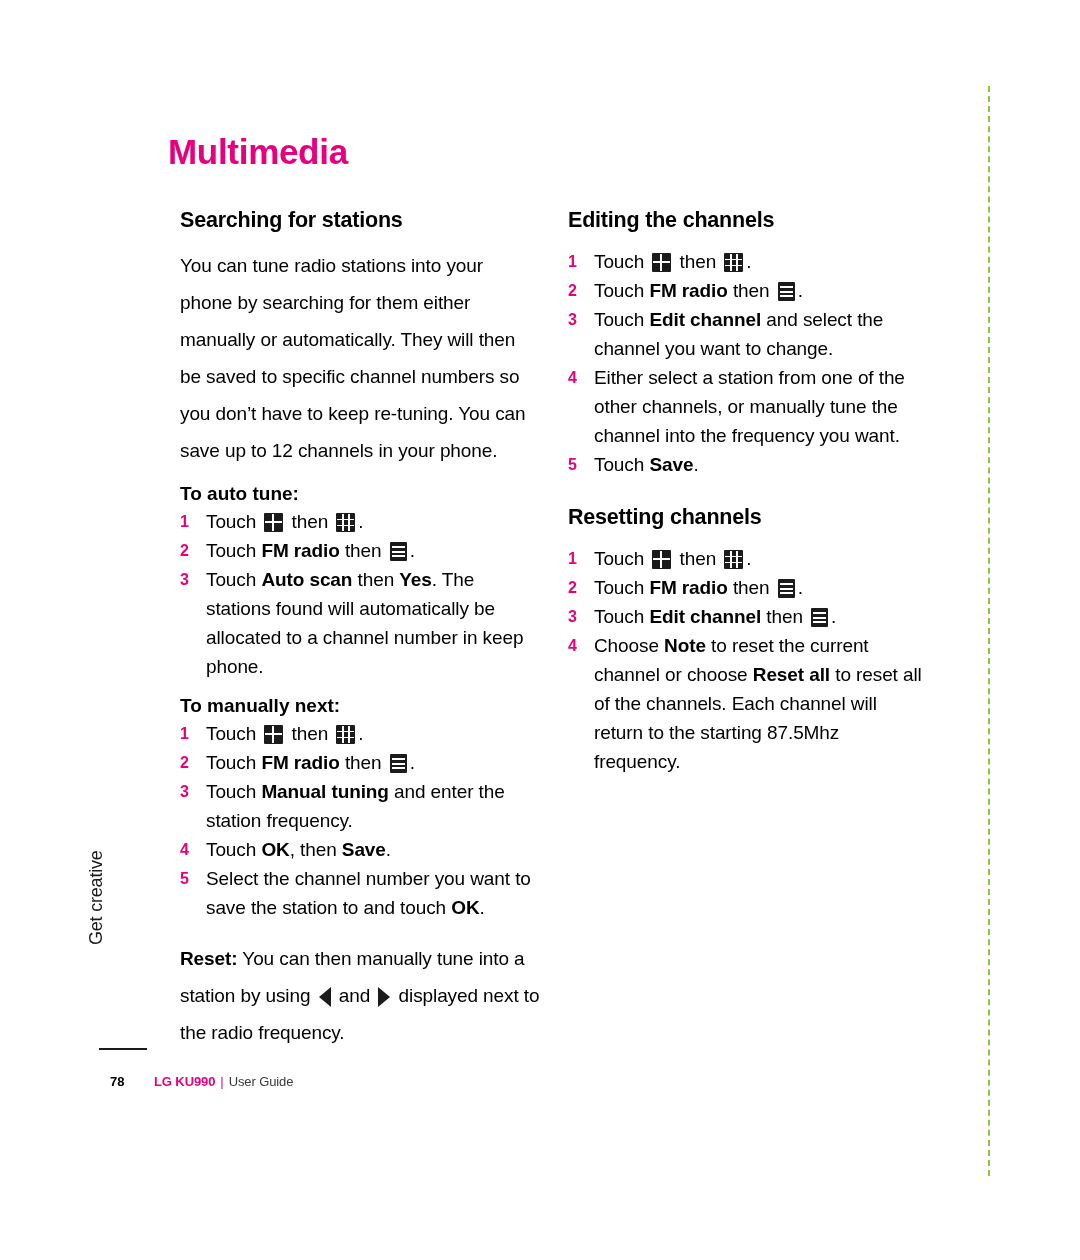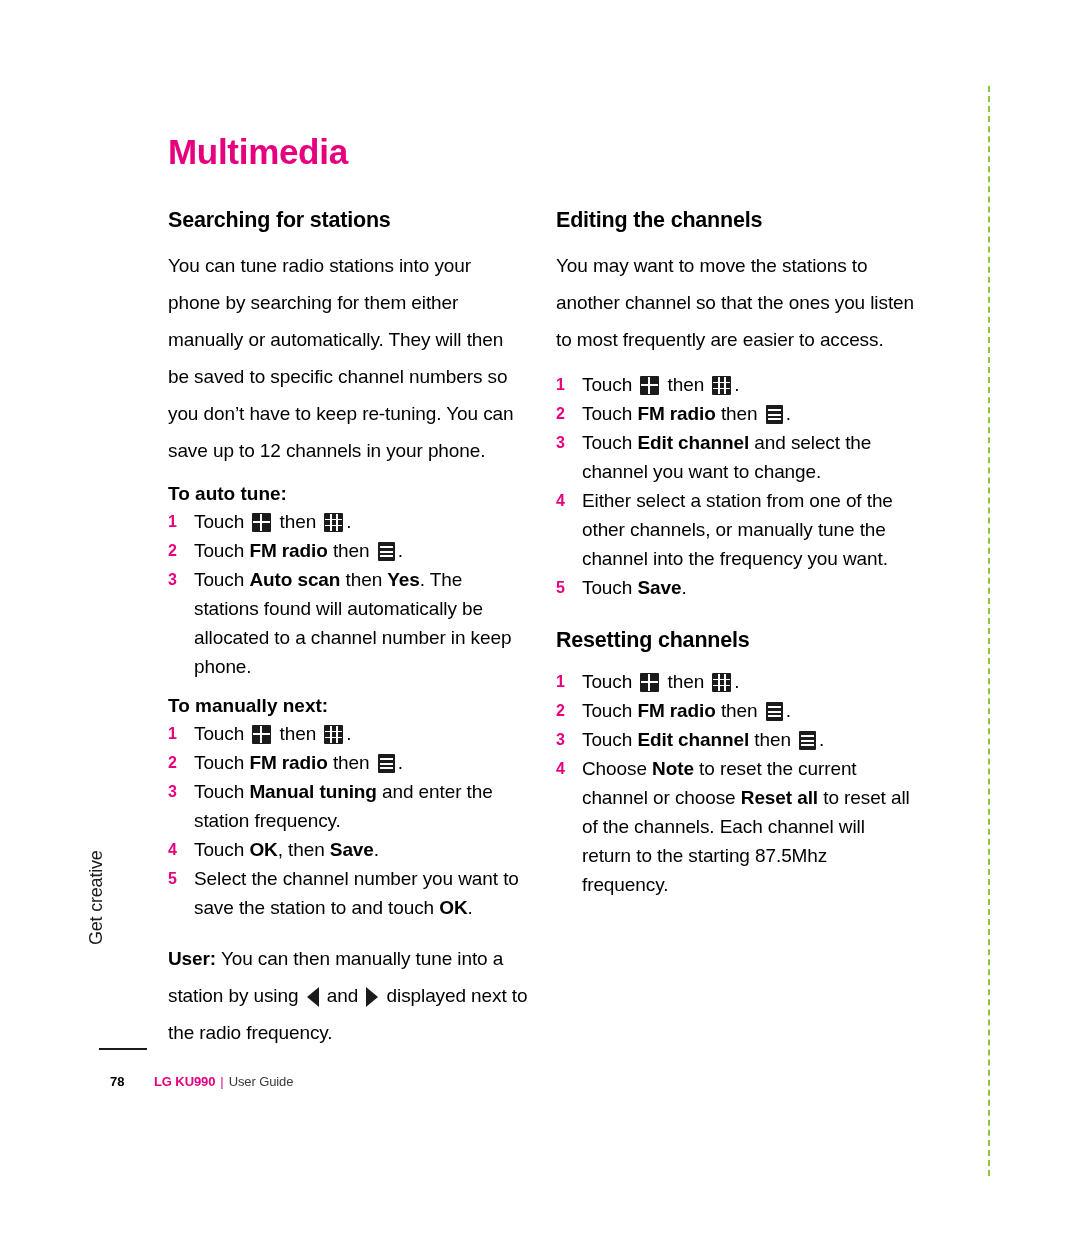--- a/index.html
+++ b/index.html
@@ -37,20 +37,21 @@
     top: 132px;
     font-size: 35px;
     font-weight: bold;
     color: #e6007e;
     letter-spacing: -0.3px;
   }
 
   .col {
     position: absolute;
     width: 360px;
+    margin-left: 12px;
   }
   .col-left { left: 168px; top: 208px; }
   .col-right { left: 556px; top: 208px; }
 
   h2.section {
     font-size: 21.5px;
     font-weight: bold;
     margin: 0 0 14px 0;
     color: #000;
     letter-spacing: -0.2px;
@@ -265,29 +266,28 @@
         <span class="num">4</span>
         <span>Touch </span><b>OK</b><span>, then </span><b>Save</b><span>.</span>
       </li>
       <li>
         <span class="num">5</span>
         <span>Select the channel number you want to save the station to and touch </span><b>OK</b><span>.</span>
       </li>
     </ol>
 
     <p class="body" style="margin-top:18px;">
-      <span class="note-lead">User:</span><span> You can then manually tune into a station by using </span><span class="icon ic-tri-left"></span><span> and </span><span class="icon ic-tri-right"></span><span> displayed next to the radio frequency.</span>
+      <span class="note-lead">Reset:</span><span> You can then manually tune into a station by using </span><span class="icon ic-tri-left"></span><span> and </span><span class="icon ic-tri-right"></span><span> displayed next to the radio frequency.</span>
     </p>
 
   </div>
 
   <div class="col col-right">
 
     <h2 class="section">Editing the channels</h2>
-    <p class="body">You may want to move the stations to another channel so that the ones you listen to most frequently are easier to access.</p>
 
     <ol class="steps">
       <li>
         <span class="num">1</span>
         <span>Touch </span><span class="icon ic-grid4"></span><span> then </span><span class="icon ic-grid9"><i class="v1"></i><i class="v2"></i><i class="h1"></i><i class="h2"></i></span><span>.</span>
       </li>
       <li>
         <span class="num">2</span>
         <span>Touch </span><b>FM radio</b><span> then </span><span class="icon ic-list"><i class="l1"></i><i class="l2"></i><i class="l3"></i></span><span>.</span>
       </li>

